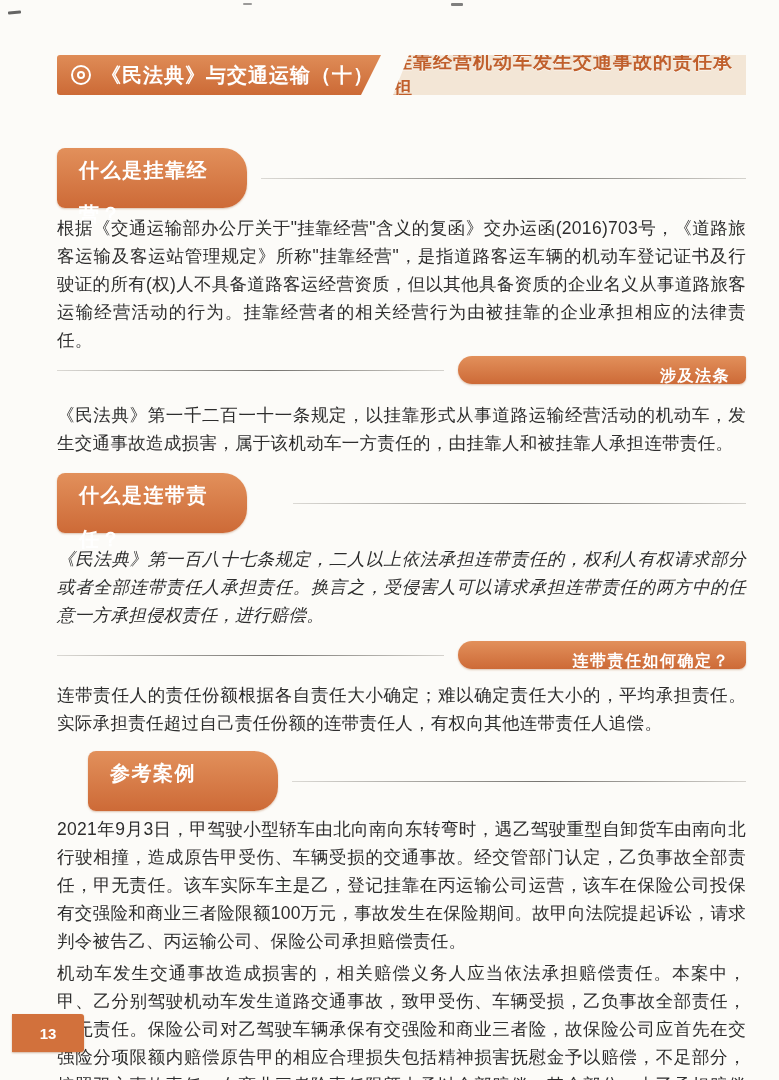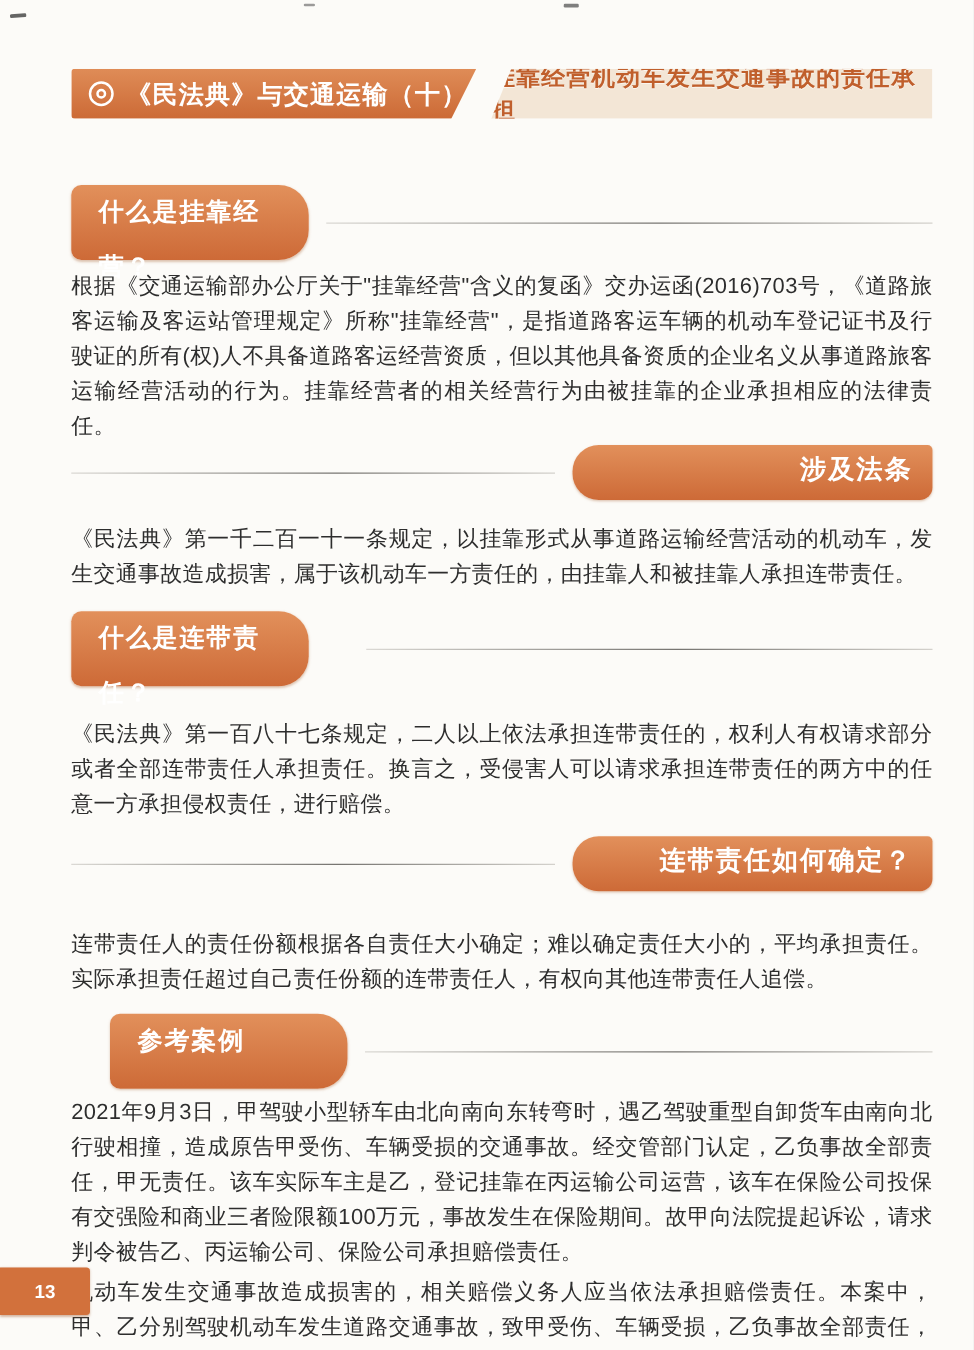--- a/index.html
+++ b/index.html
@@ -54,48 +54,48 @@
     background:linear-gradient(180deg,#e2905b,#cd6a37);
     border-radius:8px 24px 24px 8px;
     box-shadow:0 1px 2px rgba(160,90,40,.35);
   }
   .rule { flex:1; height:1px;
     background:linear-gradient(90deg, rgba(120,115,105,.25), rgba(85,83,79,.8) 55%, rgba(120,115,105,.3));
   }
   .sec-row.left  .rule { margin-left:14px; }
   .sec-row.right .rule { margin-right:14px; }
   .right-badge {
-    width:288px; height:44px; line-height:40px;
+    width:288px; height:28px; line-height:40px;
     padding-right:16px; text-align:right;
-    color:#fff; font-size:21px; font-weight:bold; letter-spacing:1.5px;
+    color:#fff; font-size:16px; font-weight:bold; letter-spacing:1.5px;
     background:linear-gradient(180deg,#e2905b,#cd6a37);
     border-radius:21px 4px 10px 21px;
     box-shadow:0 1px 2px rgba(160,90,40,.35);
   }
 
   
   .body-text {
     font-size:17.5px; line-height:28px; color:#2d2d2d;
     text-align:justify; letter-spacing:.3px;
   }
   .mt-sec1 { margin-top:53px; }
   .mt-p1   { margin-top:6px; }
   .mt-law  { margin-top:2px; }
   .mt-p2   { margin-top:17px; }
   .mt-sec2 { margin-top:16px;gap:32px; }
-  .mt-p3   { margin-top:24px; }
+  .mt-p3   { margin-top:12px;font-style:italic; }
   .mt-det  { margin-top:12px; }
-  .mt-p4   { margin-top:28px; }
+  .mt-p4   { margin-top:12px; }
   .mt-sec3 { margin-top:14px;margin-left:31px; }
   .mt-p5   { margin-top:4px; }
   .mt-p6   { margin-top:4px; }
 
   
   .page-num {
-    position:absolute; left:0; top:1014px;
+    position:absolute; left:12px; top:1014px;
     width:72px; height:38px;
     background:#d2713c; border-radius:0 3px 3px 0;
     display:flex; align-items:center; justify-content:center;
     color:#fff; font-size:15px; font-weight:bold;
     box-shadow:0 1px 2px rgba(150,80,35,.4);
   }
 </style>
 </head>
 <body>
 

